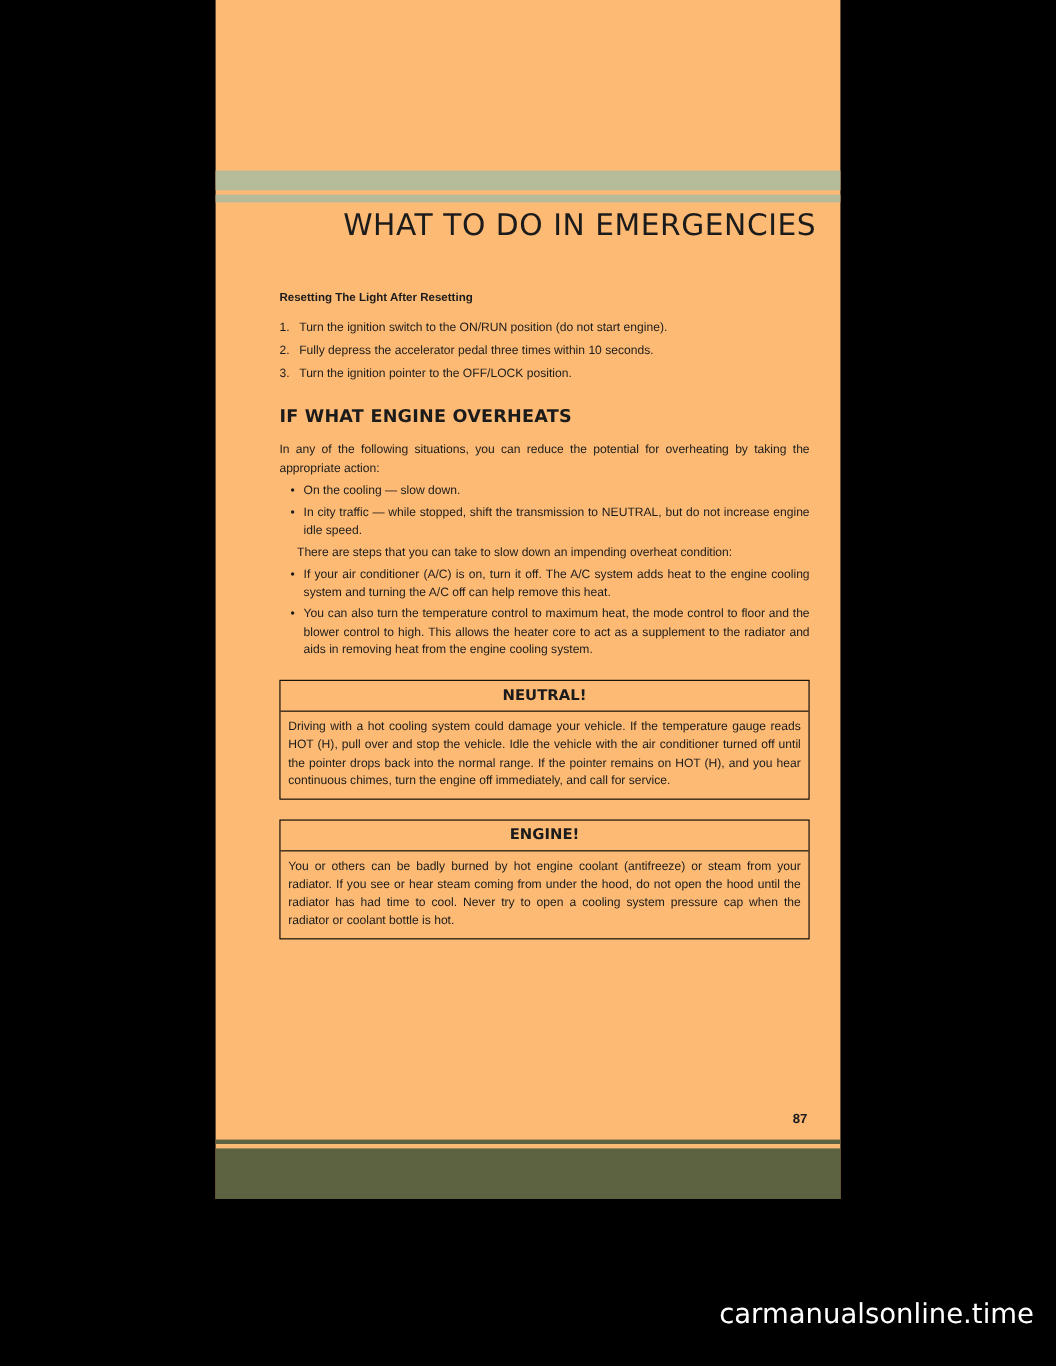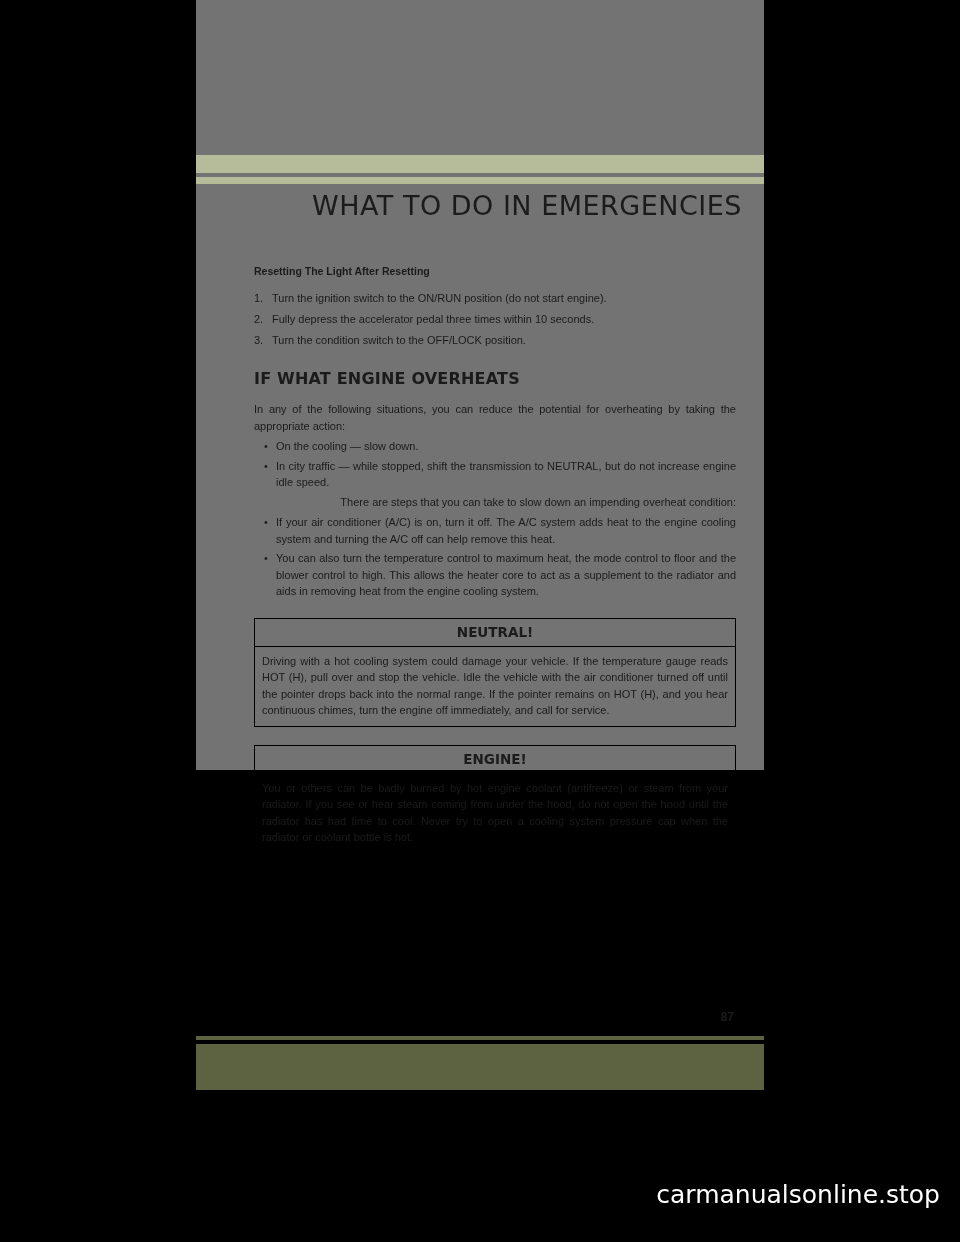--- a/index.html
+++ b/index.html
@@ -14,22 +14,22 @@
     font-family: "Liberation Sans", sans-serif;
     overflow: hidden;
   }
 
   
   #page-sheet {
     position: absolute;
     left: 196px;
     top: 0px;
     width: 568px;
-    height: 770px;
-    background: #737373;
+    height: 1090px;
+    background: #fdba74;
   }
 
   
   .top-bar-1 {
     position: absolute;
     left: 0;
     top: 155px;
     width: 568px;
     height: 18px;
     background: #b6bb9a;
@@ -129,21 +129,20 @@
 
   p.note-label {
     font-size: 11px;
     font-weight: bold;
     margin: 11px 0 0 0;
   }
   p.note-text {
     font-size: 11px;
     line-height: 16.5px;
     margin: 0 0 4px 16px;
-    text-align: right;
   }
 
   
   .callout {
     border: 1px solid #000;
     margin-top: 18px;
   }
   .callout .callout-title {
     text-align: center;
     font-size: 13.5px;
@@ -218,21 +217,21 @@
       <li>
         <span class="num">1.</span>
         <span>Turn the ignition switch to the ON/RUN position (do not start engine).</span>
       </li>
       <li>
         <span class="num">2.</span>
         <span>Fully depress the accelerator pedal three times within 10 seconds.</span>
       </li>
       <li>
         <span class="num">3.</span>
-        <span>Turn the condition switch to the OFF/LOCK position.</span>
+        <span>Turn the ignition pointer to the OFF/LOCK position.</span>
       </li>
     </ol>
 
     <h2 class="section-head">IF WHAT ENGINE OVERHEATS</h2>
 
     <p class="para">In any of the following situations, you can reduce the potential for overheating by taking the appropriate action:</p>
 
     <ul class="bullets">
       <li class="single">
         <span class="dot">•</span>
@@ -268,13 +267,13 @@
     </div>
 
   </div>
 
   <div class="page-number">87</div>
   <div class="bottom-bar-1"></div>
   <div class="bottom-bar-2"></div>
 
 </div>
 
-<div id="watermark">carmanualsonline.stop</div>
+<div id="watermark">carmanualsonline.time</div>
 
 </body></html>

